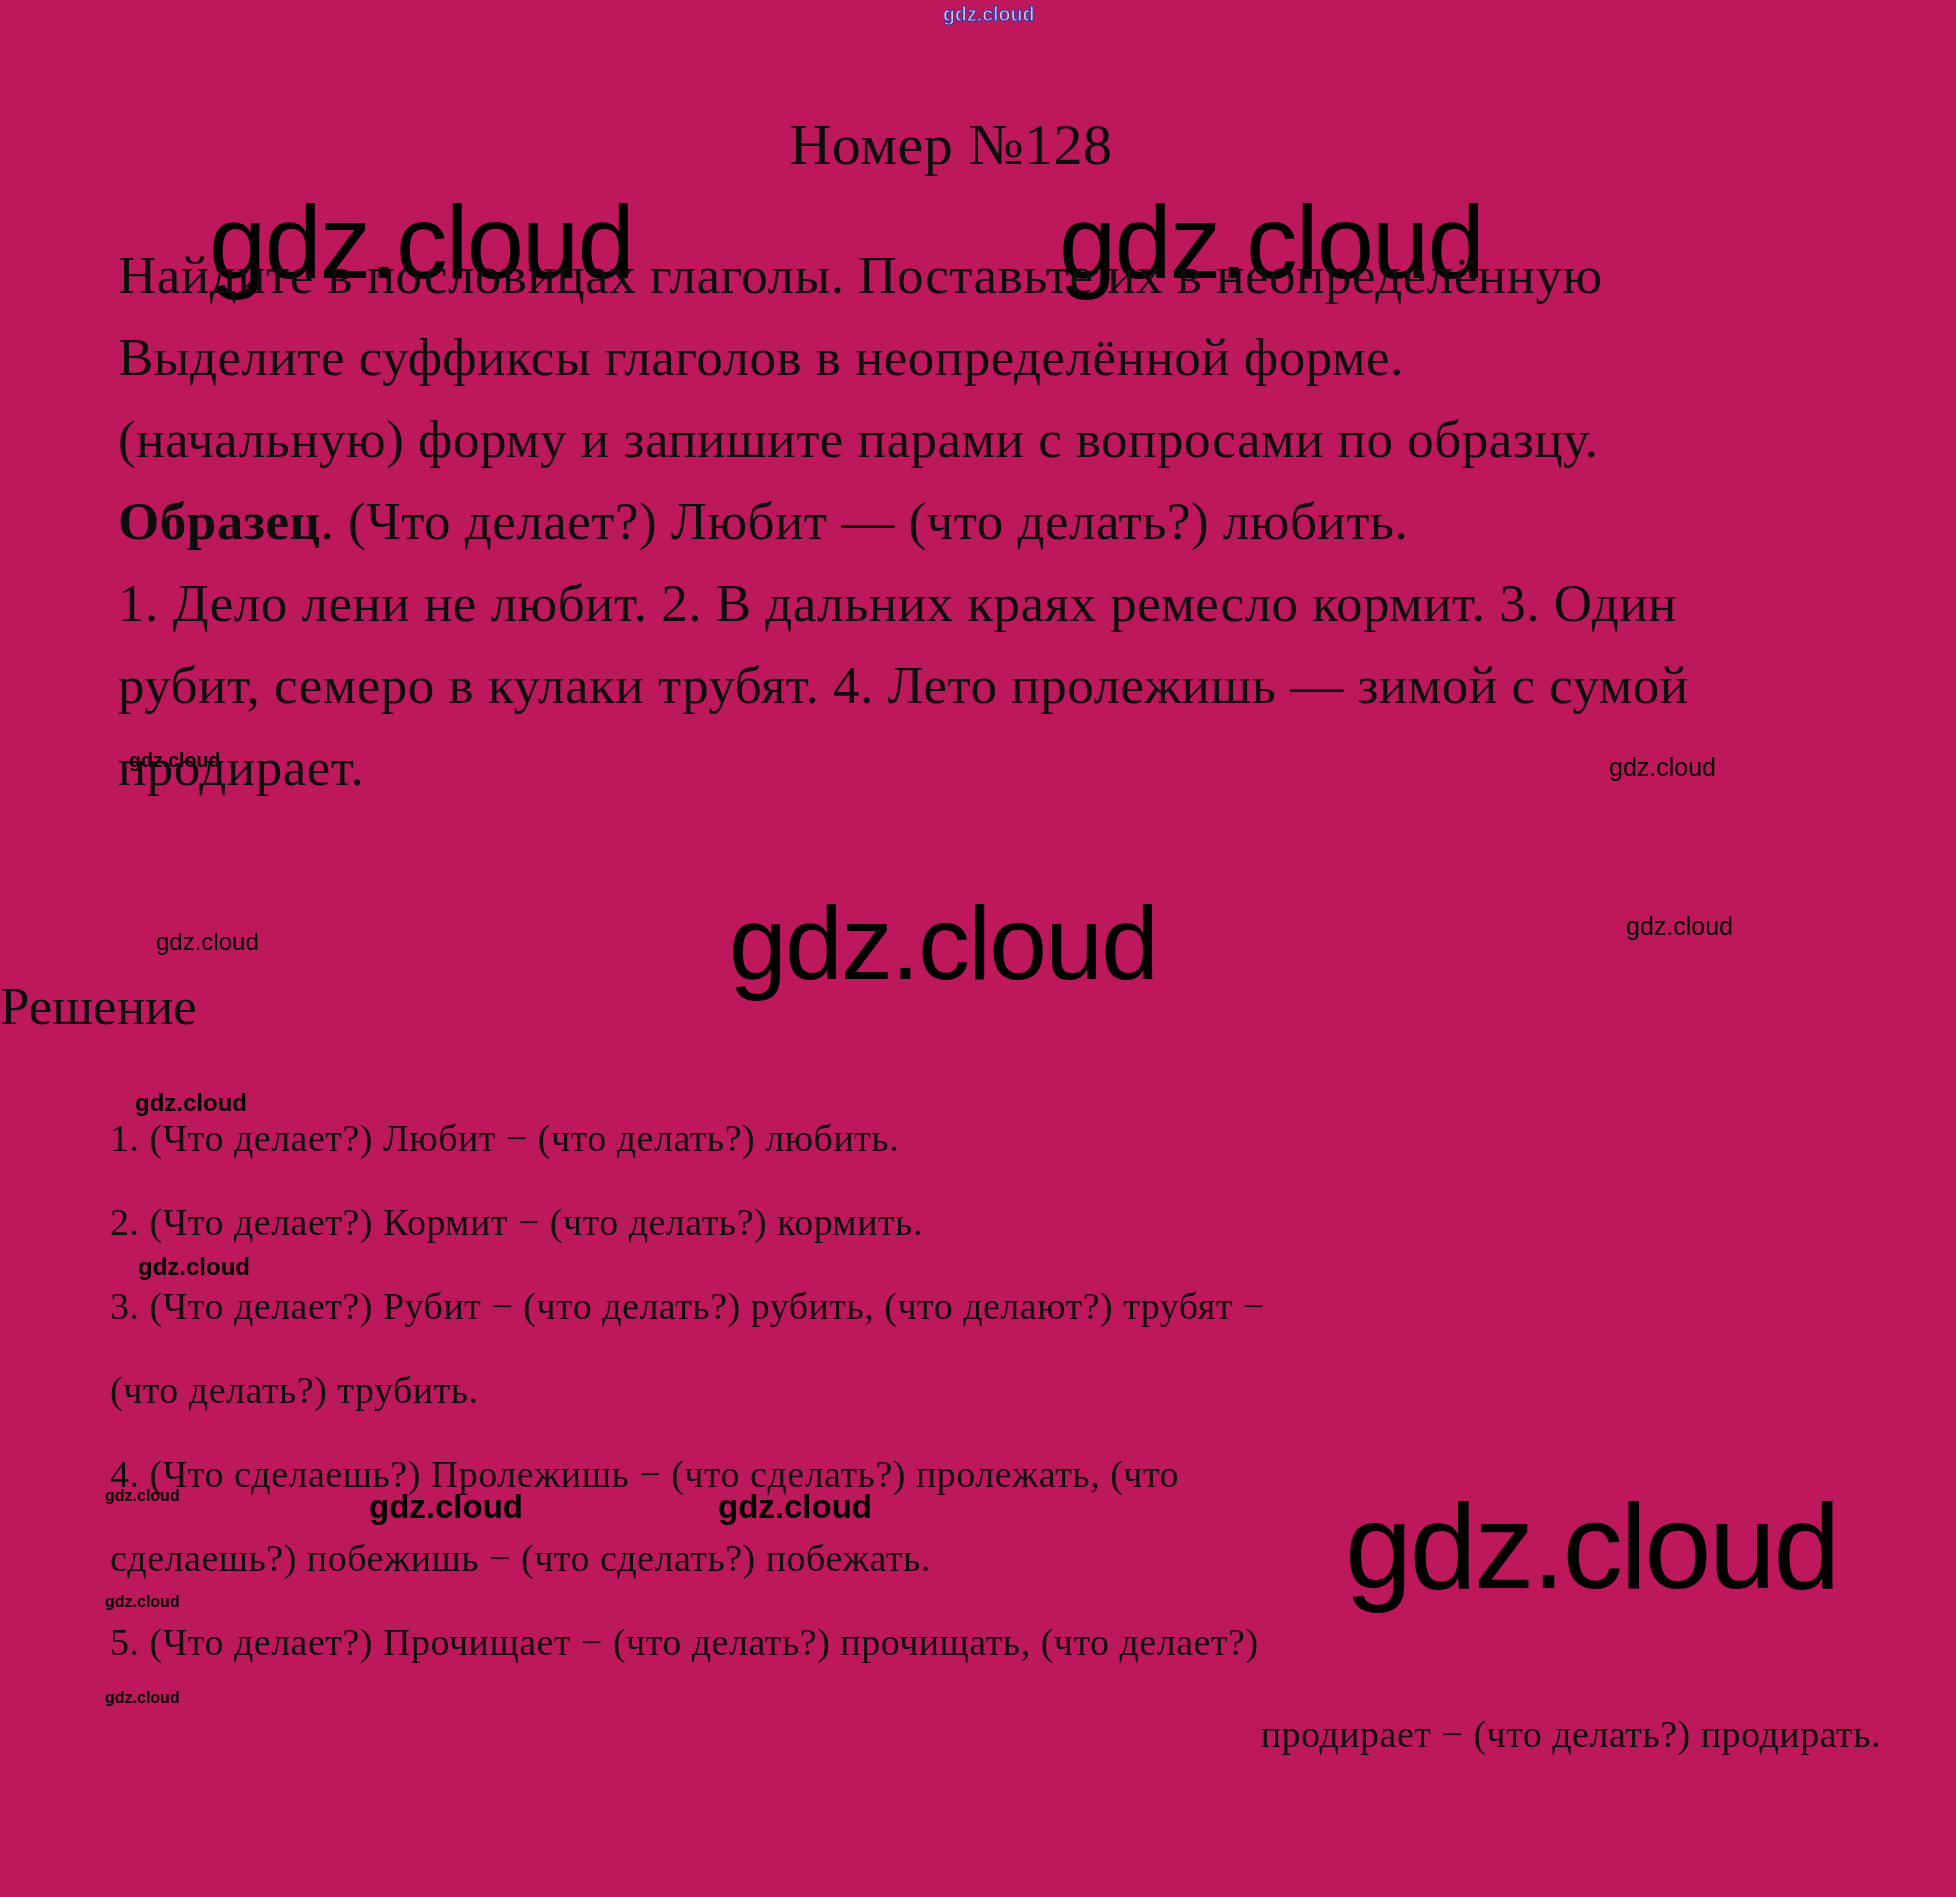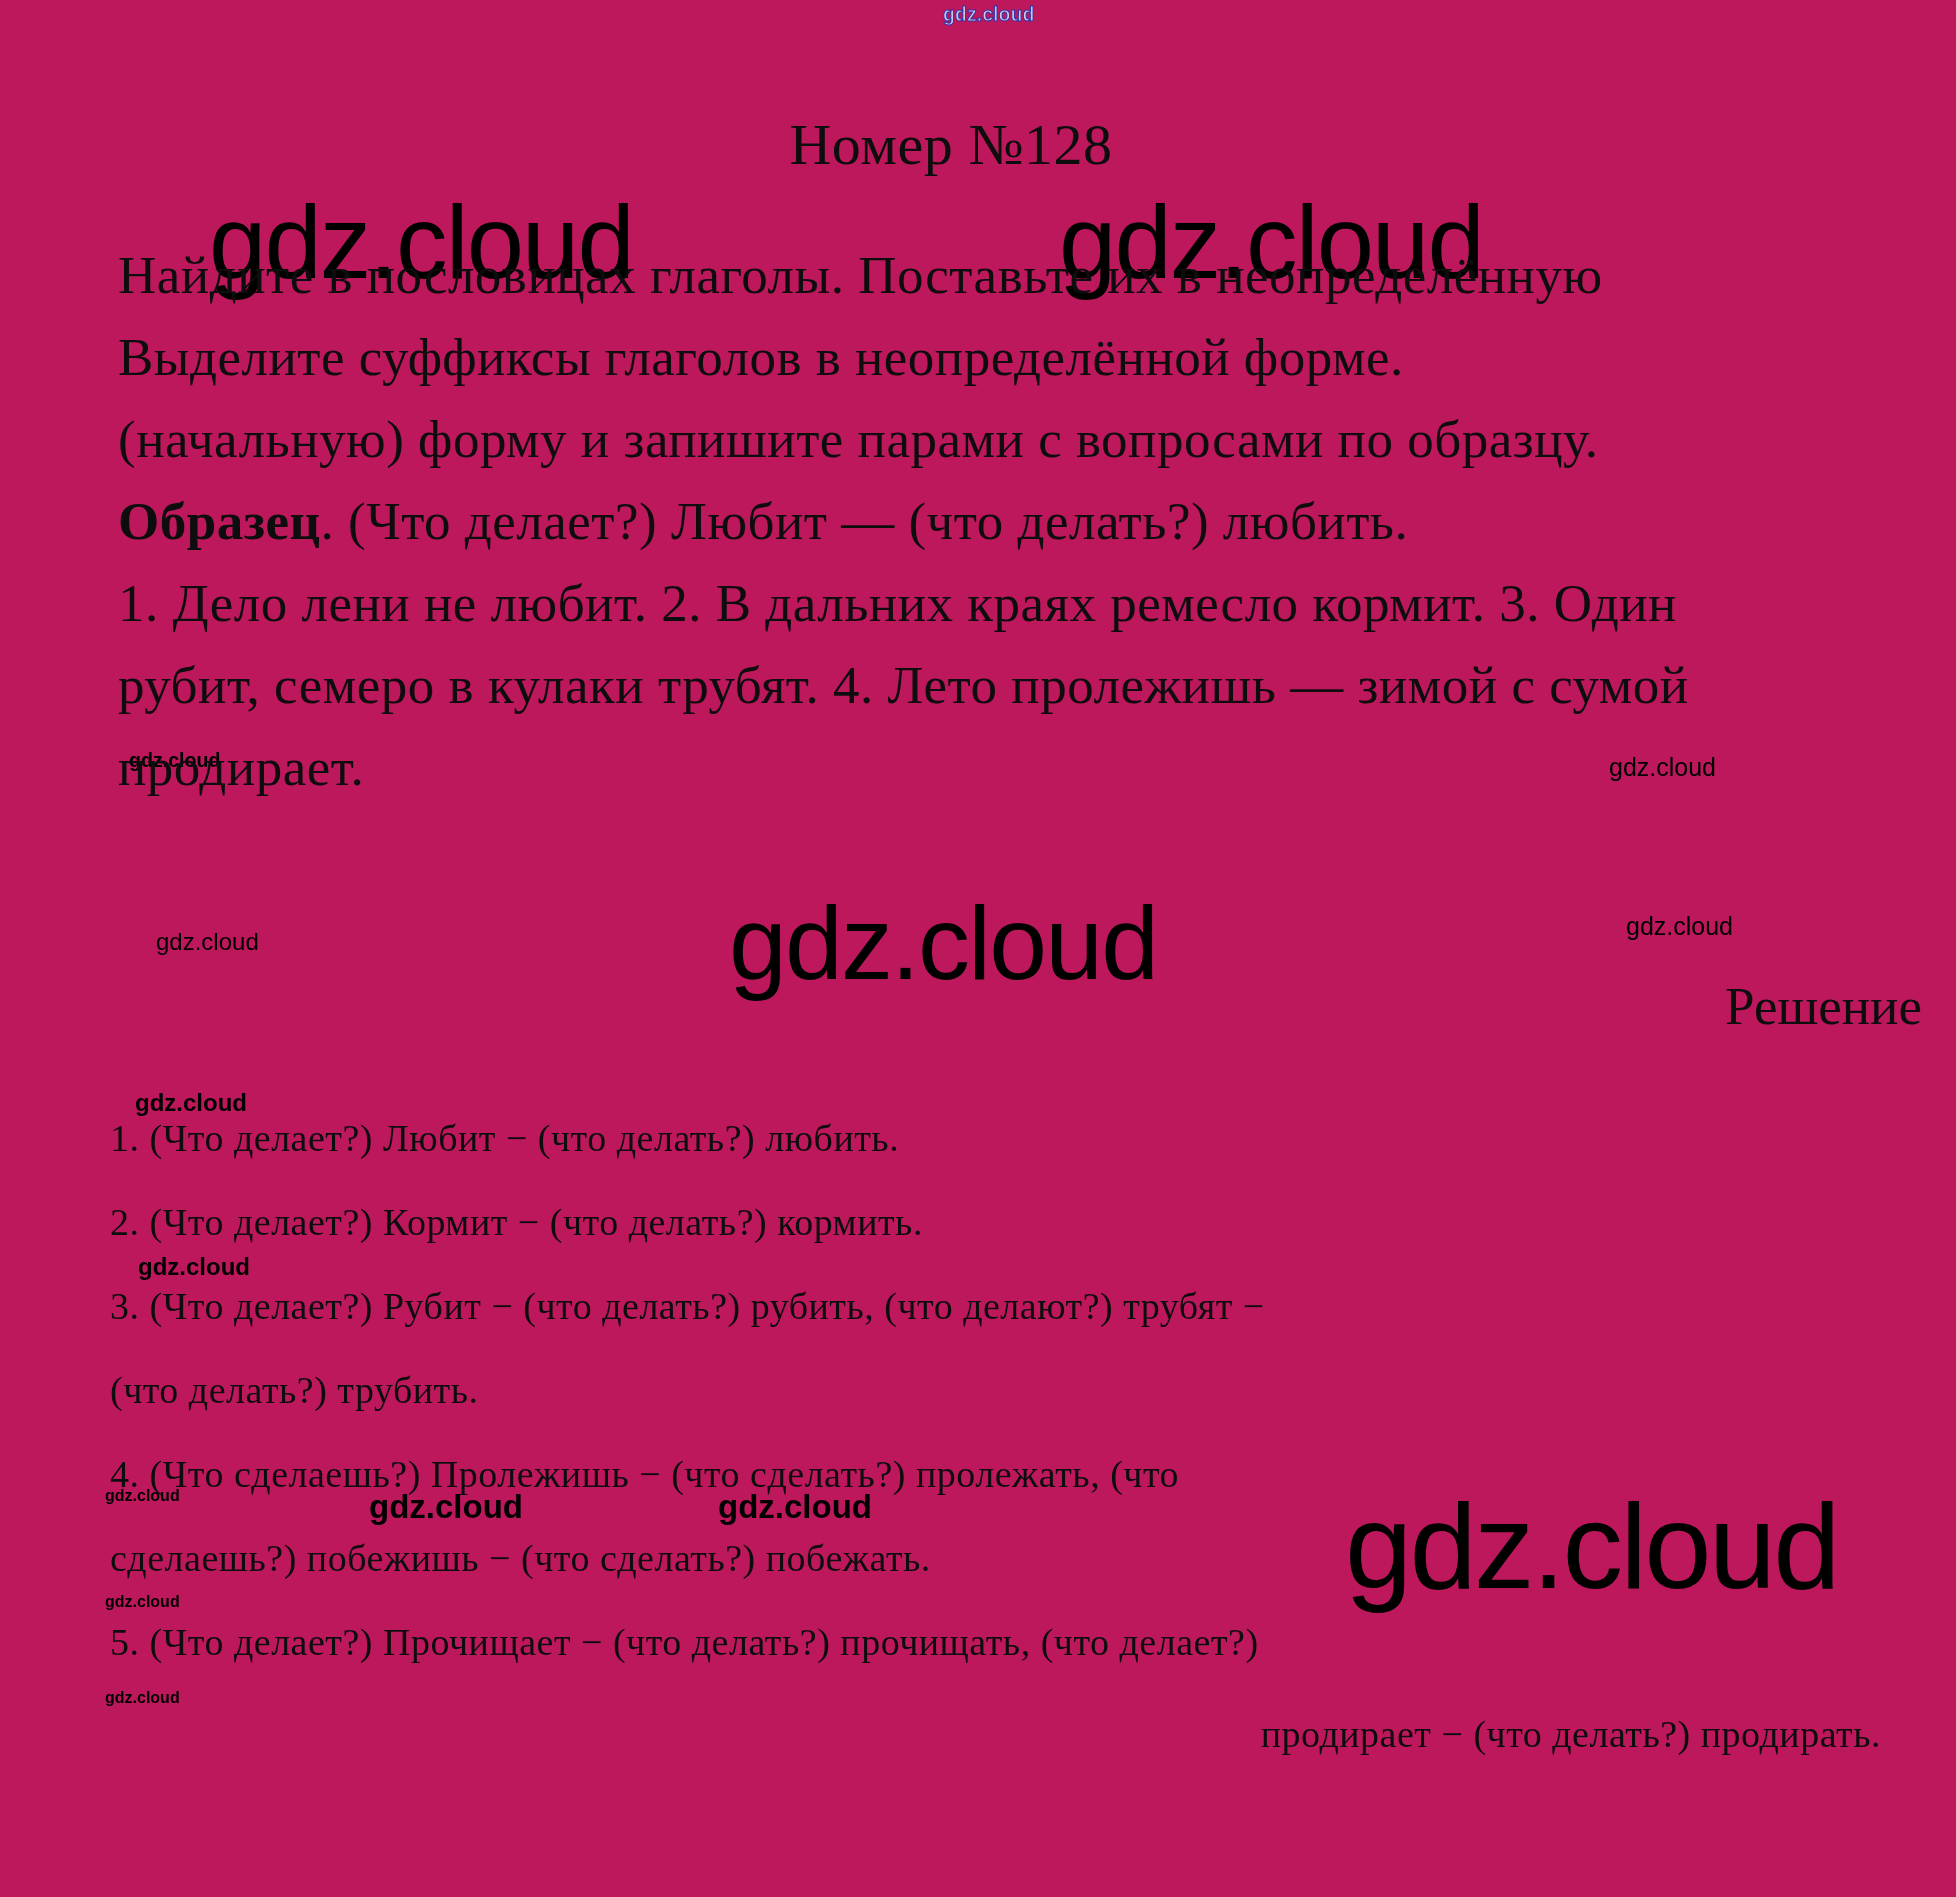--- a/index.html
+++ b/index.html
@@ -17,21 +17,21 @@
     letter-spacing:0.5px;
   }
   .task-block{
     position:absolute;left:110px;top:234px;width:1687px;
     font-size:53px;line-height:82px;letter-spacing:0.5px;
     white-space:nowrap;
     margin-left:8px;
   }
   .sol-heading{
     position:absolute;top:977px;left:0;width:1922px;
-    text-align:right;font-size:53px;line-height:58px;
+    text-align:left;font-size:53px;line-height:58px;
   }
   .solution-block{
     position:absolute;left:110px;top:1096px;width:1771px;
     font-size:38px;line-height:84px;letter-spacing:0.5px;
     white-space:nowrap;
   }
   .text-line{display:block;}
   .gap-sm{margin-top:15px;}
   .gap-xs{margin-top:8.4px;text-align:right;}
   .sample-label{font-weight:bold;}

